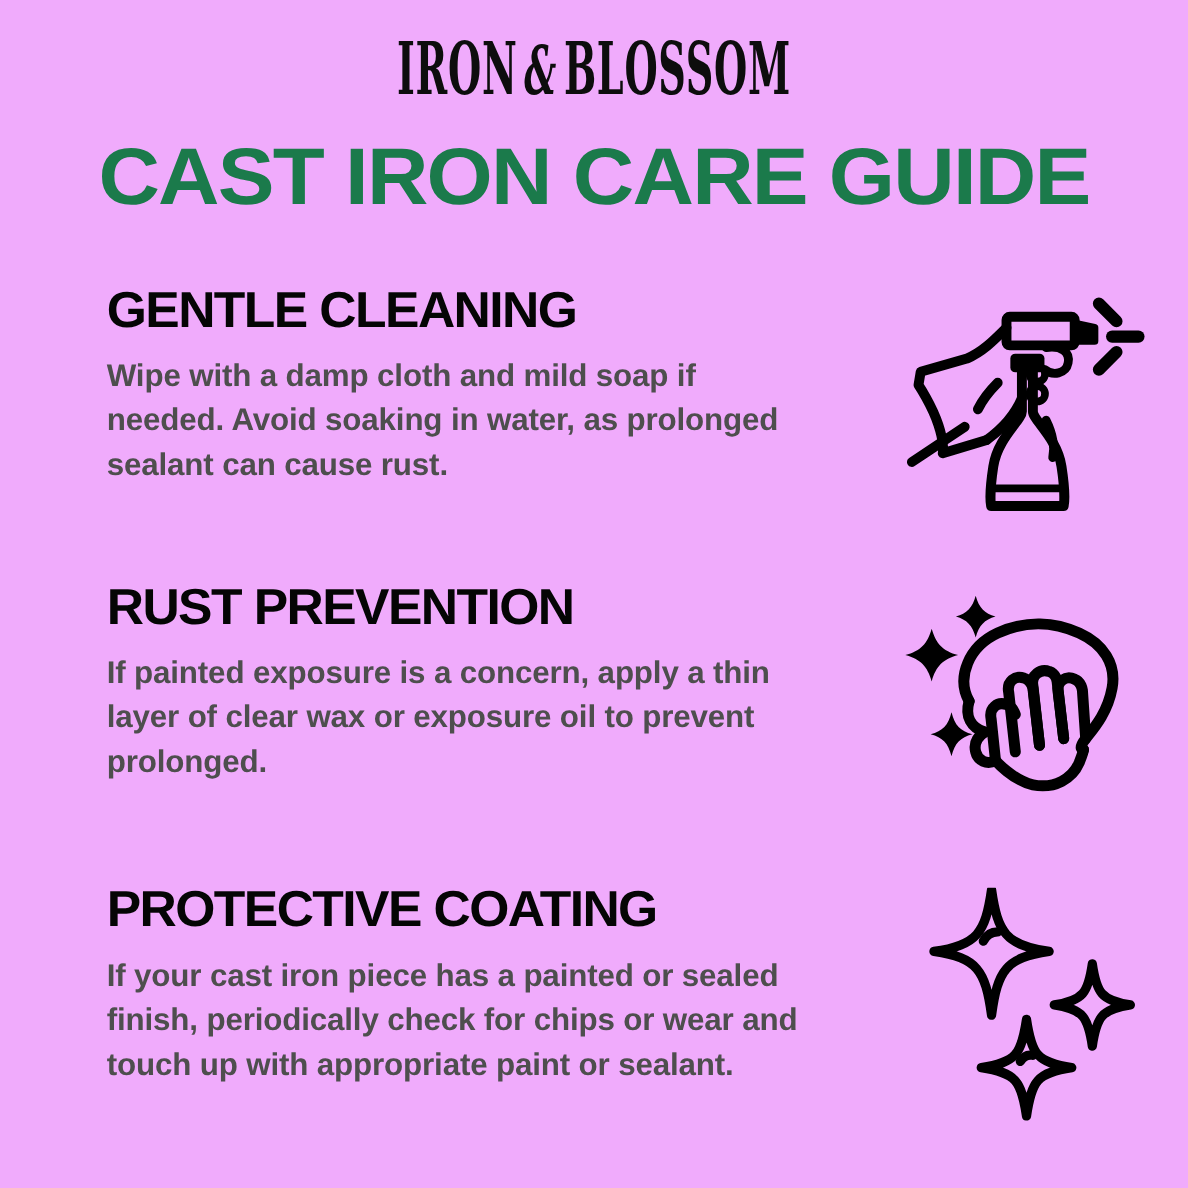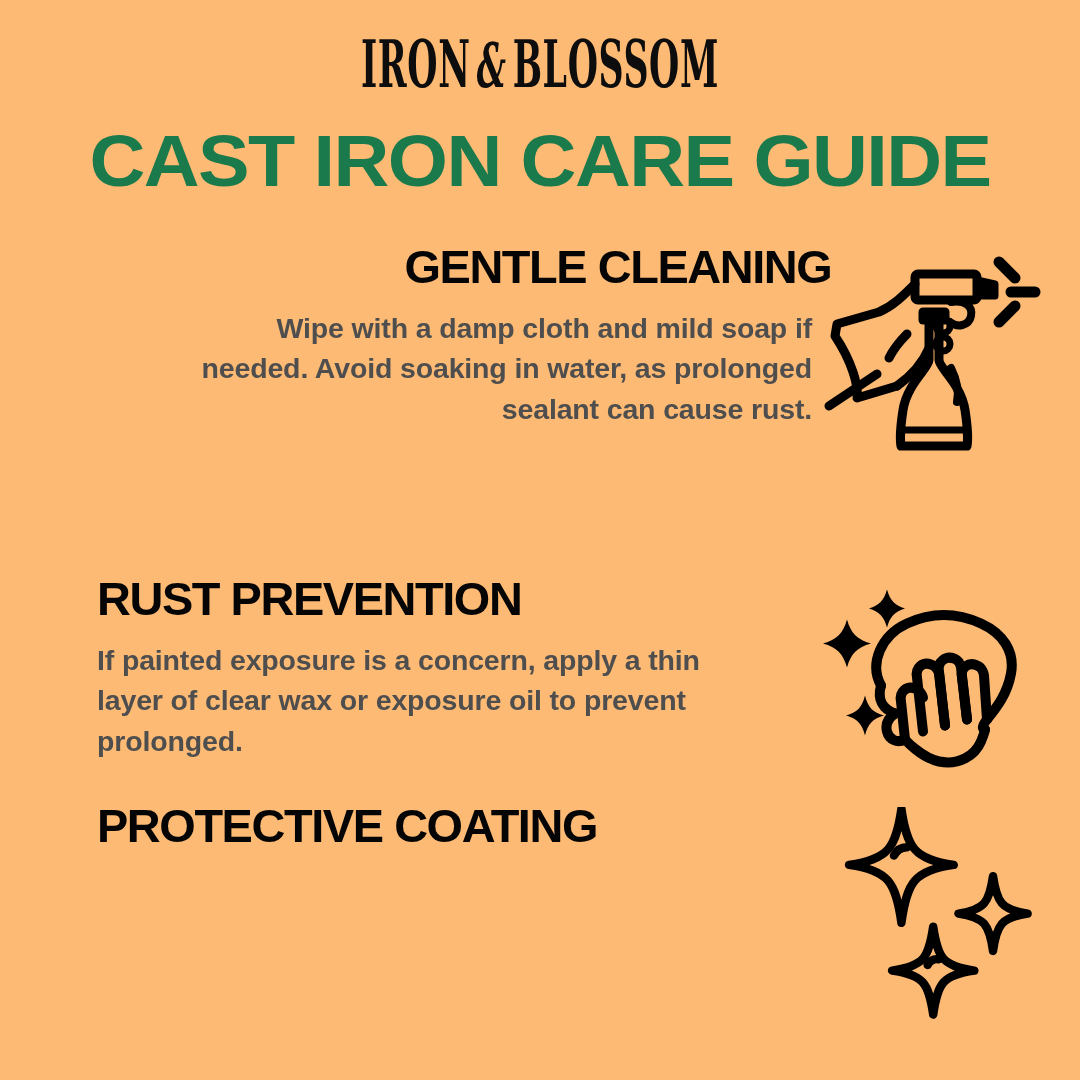--- a/index.html
+++ b/index.html
@@ -14,21 +14,21 @@
   body {
     font-family: "Liberation Sans", sans-serif;
     -webkit-font-smoothing: antialiased;
     overflow: hidden;
   }
 
   #poster {
     position: relative;
     width: 1080px;
     height: 1080px;
-    background: #fdba74;
+    background: #f0abfc;
   }
 
   
   .brand {
     position: absolute;
     top: 30px;
     left: 0;
     width: 1080px;
     text-align: center;
     font-family: "DejaVu Serif", "Liberation Serif", serif;
@@ -67,22 +67,22 @@
 
   
   .section {
     position: absolute;
     left: 97px;
     width: 960px;
     display: flex;
     align-items: flex-start;
     justify-content: space-between;
   }
-  #sec-0 { top: 244px; text-align: right; }
-  #sec-1 { top: 528px; margin-top: 48px; }
+  #sec-0 { top: 258px; }
+  #sec-1 { top: 528px; }
   #sec-2 { top: 803px; gap: 32px; }
 
   .sec-text {
     width: 720px;
     padding-top: 0;
   }
 
   .sec-heading {
     font-family: "Liberation Sans", sans-serif;
     font-weight: 700;
@@ -214,20 +214,25 @@
           <path d="M56 106 C59 118 64 123 75 126 C64 129 59 134 56 146
                    C53 134 48 129 37 126 C48 123 53 118 56 106 Z"></path>
         </g>
       </svg>
     </div>
   </div>
 
   <div class="section" id="sec-2">
     <div class="sec-text">
       <div class="sec-heading">PROTECTIVE COATING</div>
+      <div class="sec-body">
+        <span class="ln">If your cast iron piece has a painted or sealed</span>
+        <span class="ln">finish, periodically check for chips or wear and</span>
+        <span class="ln">touch up with appropriate paint or sealant.</span>
+      </div>
     </div>
     <div class="sec-icon">
       <svg viewBox="0 0 230 230" xmlns="http://www.w3.org/2000/svg" fill="none" stroke="#000000" stroke-width="9" stroke-linecap="round" stroke-linejoin="round">
 
         <path d="M78 2 C84 44 92 56 134 62 C92 68 84 80 78 124
                  C72 80 64 68 22 62 C64 56 72 44 78 2 Z"></path>
         <path d="M70 52 C73 46 78 43 84 43" stroke-width="9"></path>
 
         <path d="M176 74 C180 102 185 110 213 114 C185 118 180 126 176 154
                  C172 126 167 118 139 114 C167 110 172 102 176 74 Z"></path>

